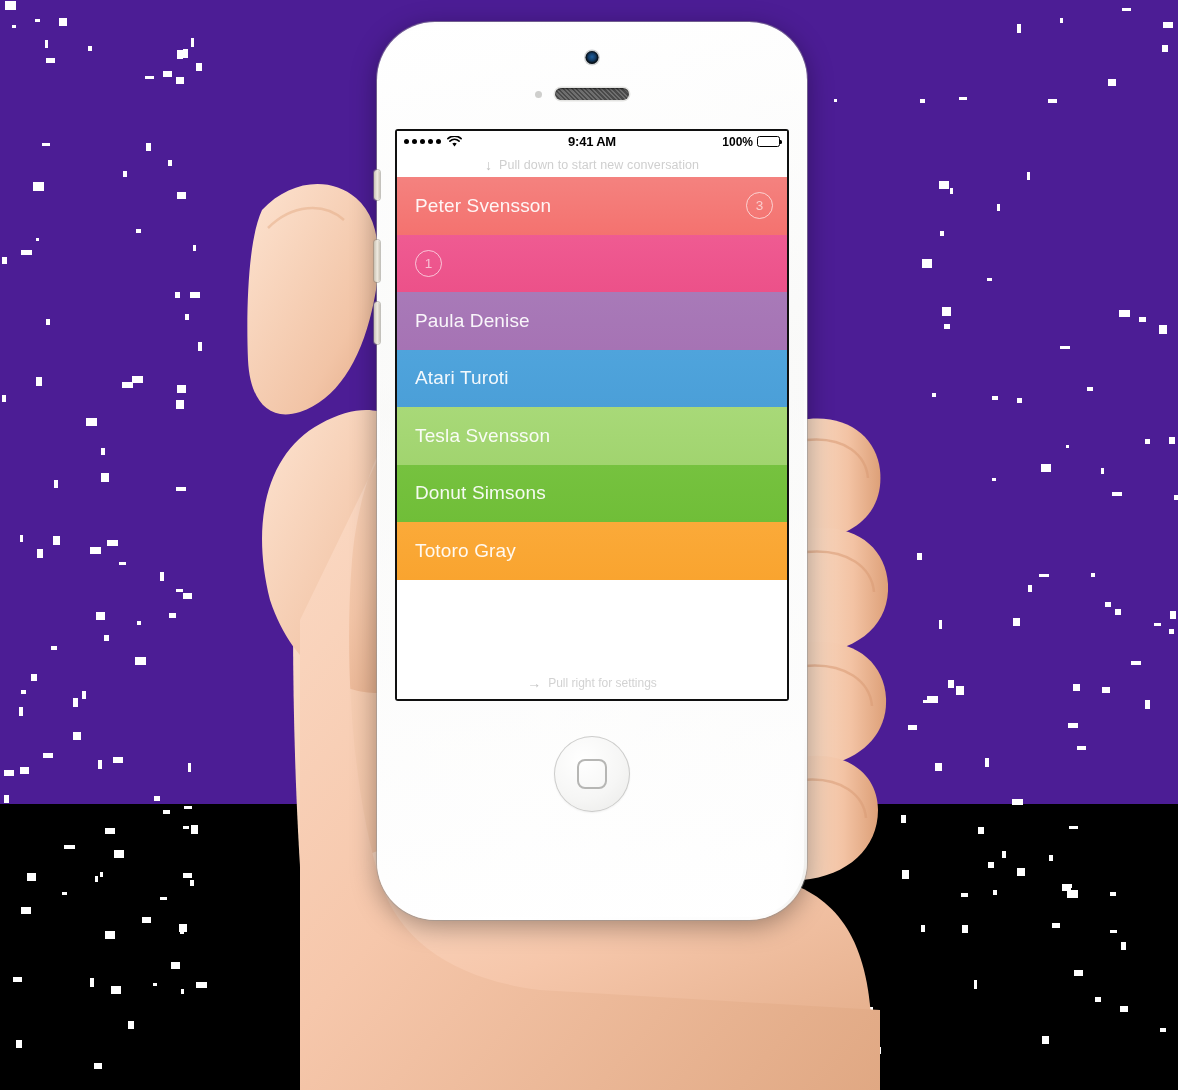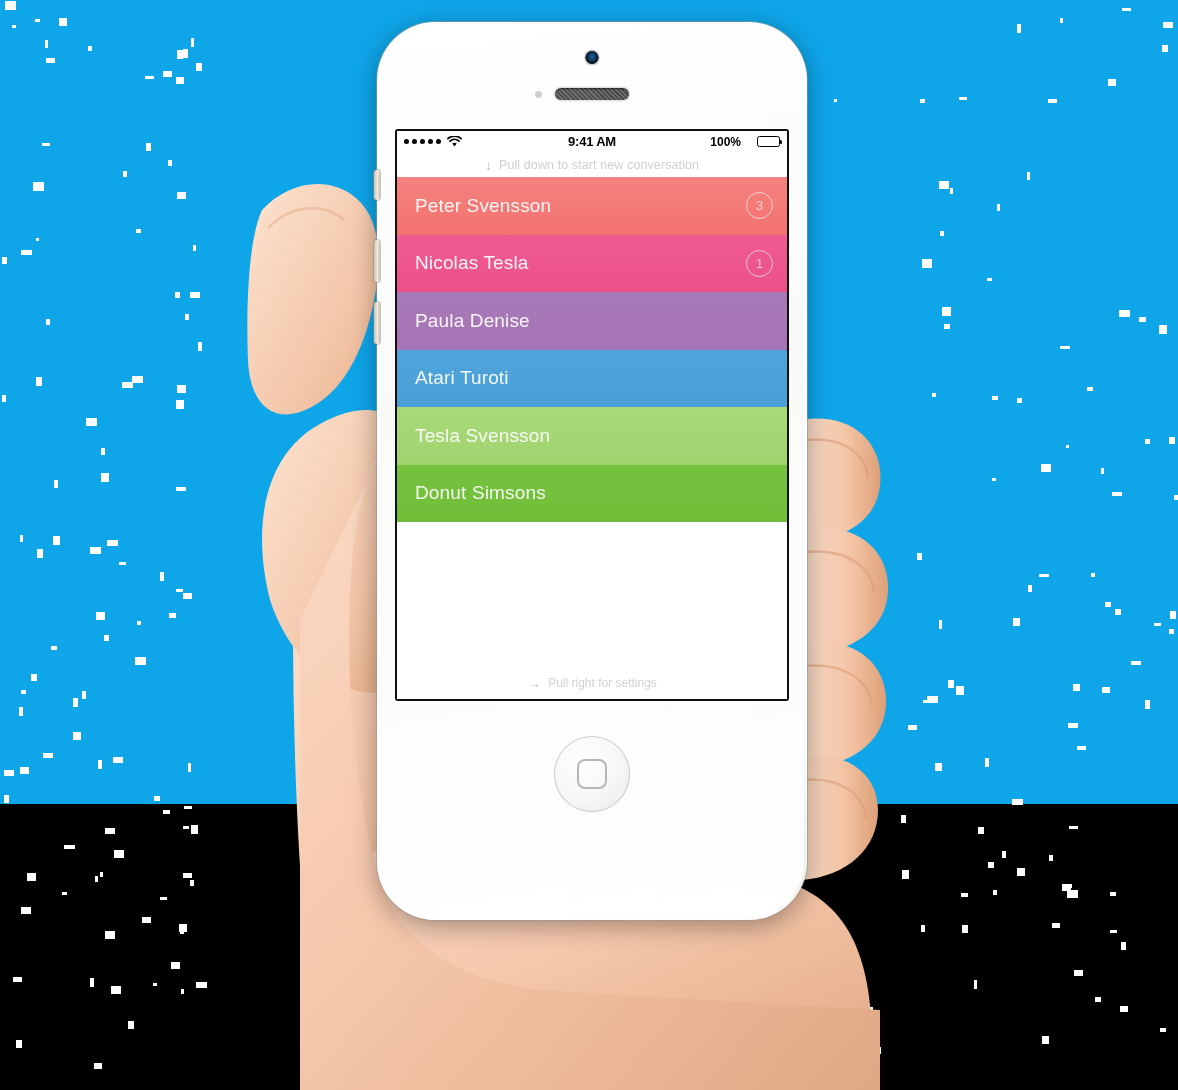--- a/index.html
+++ b/index.html
@@ -9,21 +9,21 @@
     height: 1090px;
     background: #000000;
     overflow: hidden;
     font-family: "Liberation Sans", sans-serif;
   }
 
   #stage {
     position: relative;
     width: 1178px;
     height: 804px;
-    background: #0ea5e9;
+    background: #4c1d95;
   }
 
   
   #noise {
     position: absolute;
     left: 0; top: 0;
     width: 1178px; height: 1090px;
     pointer-events: none;
   }
   .speck { position: absolute; background: #ffffff; }
@@ -147,21 +147,21 @@
     align-items: center;
     height: 21px;
     padding: 0 7px;
     background: #ffffff;
     color: #000000;
     font-size: 13px;
     font-weight: bold;
   }
   #sb-left  { display: flex; align-items: center; gap: 3px; flex: 1; }
   #sb-center{ display: flex; justify-content: center; flex: 0 0 auto; }
-  #sb-right { display: flex; align-items: center; justify-content: flex-end; gap: 16px; flex: 1; }
+  #sb-right { display: flex; align-items: center; justify-content: flex-end; gap: 4px; flex: 1; }
 
   .sig-dot { width: 5px; height: 5px; border-radius: 50%; background: #000; display:inline-block; }
   #wifi-icon { margin-left: 3px; display: inline-flex; }
   #clock { font-size: 13px; font-weight: bold; letter-spacing: -0.2px; }
   #battery-pct { font-size: 12px; font-weight: bold; }
   #battery-icon {
     position: relative;
     width: 23px; height: 11px;
     border: 1.2px solid #000;
     border-radius: 2.5px;
@@ -531,34 +531,36 @@
             <span class="hint-arrow">↓</span>
             <span>Pull down to start new conversation</span>
           </div>
 
           <div id="conv-list">
               <div class="conv-row" style="background: linear-gradient(rgb(244, 130, 127), rgb(244, 114, 111));">
                 <div class="conv-name">Peter Svensson</div>
                 <div class="badge">3</div>
               </div>
               <div class="conv-row" style="background: linear-gradient(rgb(239, 91, 146), rgb(236, 81, 137));">
-                <div class="conv-name">Nicolas Tesla</div>
                 <div class="badge">1</div>
               </div>
               <div class="conv-row" style="background: linear-gradient(rgb(168, 122, 184), rgb(166, 115, 180));">
                 <div class="conv-name">Paula Denise</div>
               </div>
               <div class="conv-row" style="background: linear-gradient(rgb(79, 164, 220), rgb(75, 159, 216));">
                 <div class="conv-name">Atari Turoti</div>
               </div>
               <div class="conv-row" style="background: linear-gradient(rgb(168, 217, 120), rgb(161, 212, 111));">
                 <div class="conv-name">Tesla Svensson</div>
               </div>
               <div class="conv-row" style="background: linear-gradient(rgb(118, 194, 63), rgb(112, 190, 56));">
                 <div class="conv-name">Donut Simsons</div>
+              </div>
+              <div class="conv-row" style="background: linear-gradient(rgb(251, 170, 57), rgb(249, 164, 47));">
+                <div class="conv-name">Totoro Gray</div>
               </div>
             </div>
 
           <div id="list-filler"></div>
 
         </div>
 
         <div id="pull-footer">
           <span class="hint-arrow">→</span>
           <span>Pull right for settings</span>

